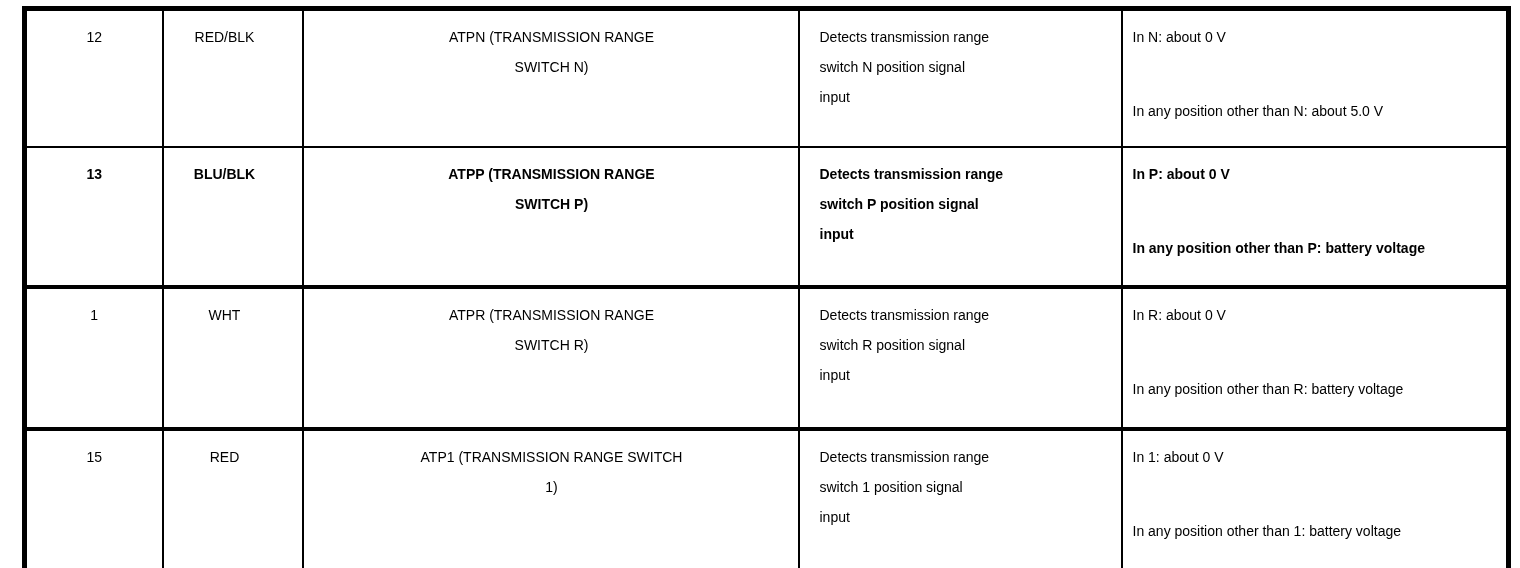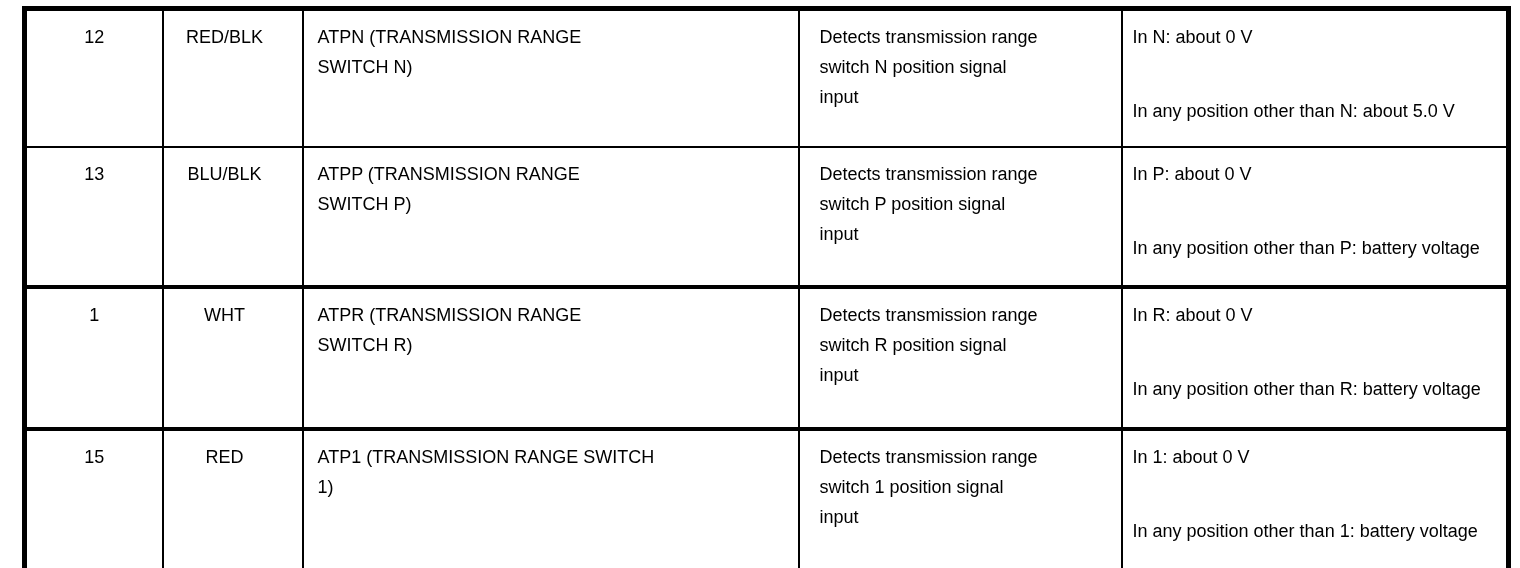--- a/index.html
+++ b/index.html
@@ -41,21 +41,21 @@
   .terminal-table col.c-pin   { width: 138px; }
   .terminal-table col.c-wire  { width: 140px; }
   .terminal-table col.c-sig   { width: 496px; }
   .terminal-table col.c-desc  { width: 323px; }
   .terminal-table col.c-meas  { width: 387px; }
 
   .terminal-table td {
     border-left: 2px solid #000;
     border-right: 2px solid #000;
     vertical-align: top;
-    font-size: 18px;
+    font-size: 14px;
     line-height: 30px;
     padding: 11px 8px 12px 8px;
     background: #ffffff;
   }
 
   
   tr.row-sep-thin > td { border-bottom: 2px solid #000; }
   tr.row-sep-thick > td { border-bottom: 4px solid #000; }
   tr.row-last > td { border-bottom: 0; }
 
@@ -65,27 +65,27 @@
     white-space: nowrap;
   }
   td.cell-pin { padding-left: 0; padding-right: 0; }
   td.cell-wire { padding-left: 0; padding-right: 16px; }
 
   td.cell-signal,
   td.cell-description,
   td.cell-measurement {
     text-align: left;
   }
-  td.cell-signal { padding-left: 14px; padding-right: 12px; }
+  td.cell-signal { padding-left: 14px; padding-right: 12px; text-align: center; }
   td.cell-description { padding-left: 20px; padding-right: 6px; }
   td.cell-measurement { padding-left: 10px; padding-right: 6px; }
 
   
   tr.r0 > td { height: 112px; }
-  tr.r1 > td { height: 114px; }
+  tr.r1 > td { height: 114px; font-weight: bold; }
   tr.r2 > td { height: 115px; }
   tr.r3 > td { height: 120px; }
 
   .para { margin: 0; }
   .para + .para { margin-top: 44px; }
 
   
   .cell-signal .line,
   .cell-description .line { display: block; }
 </style>

